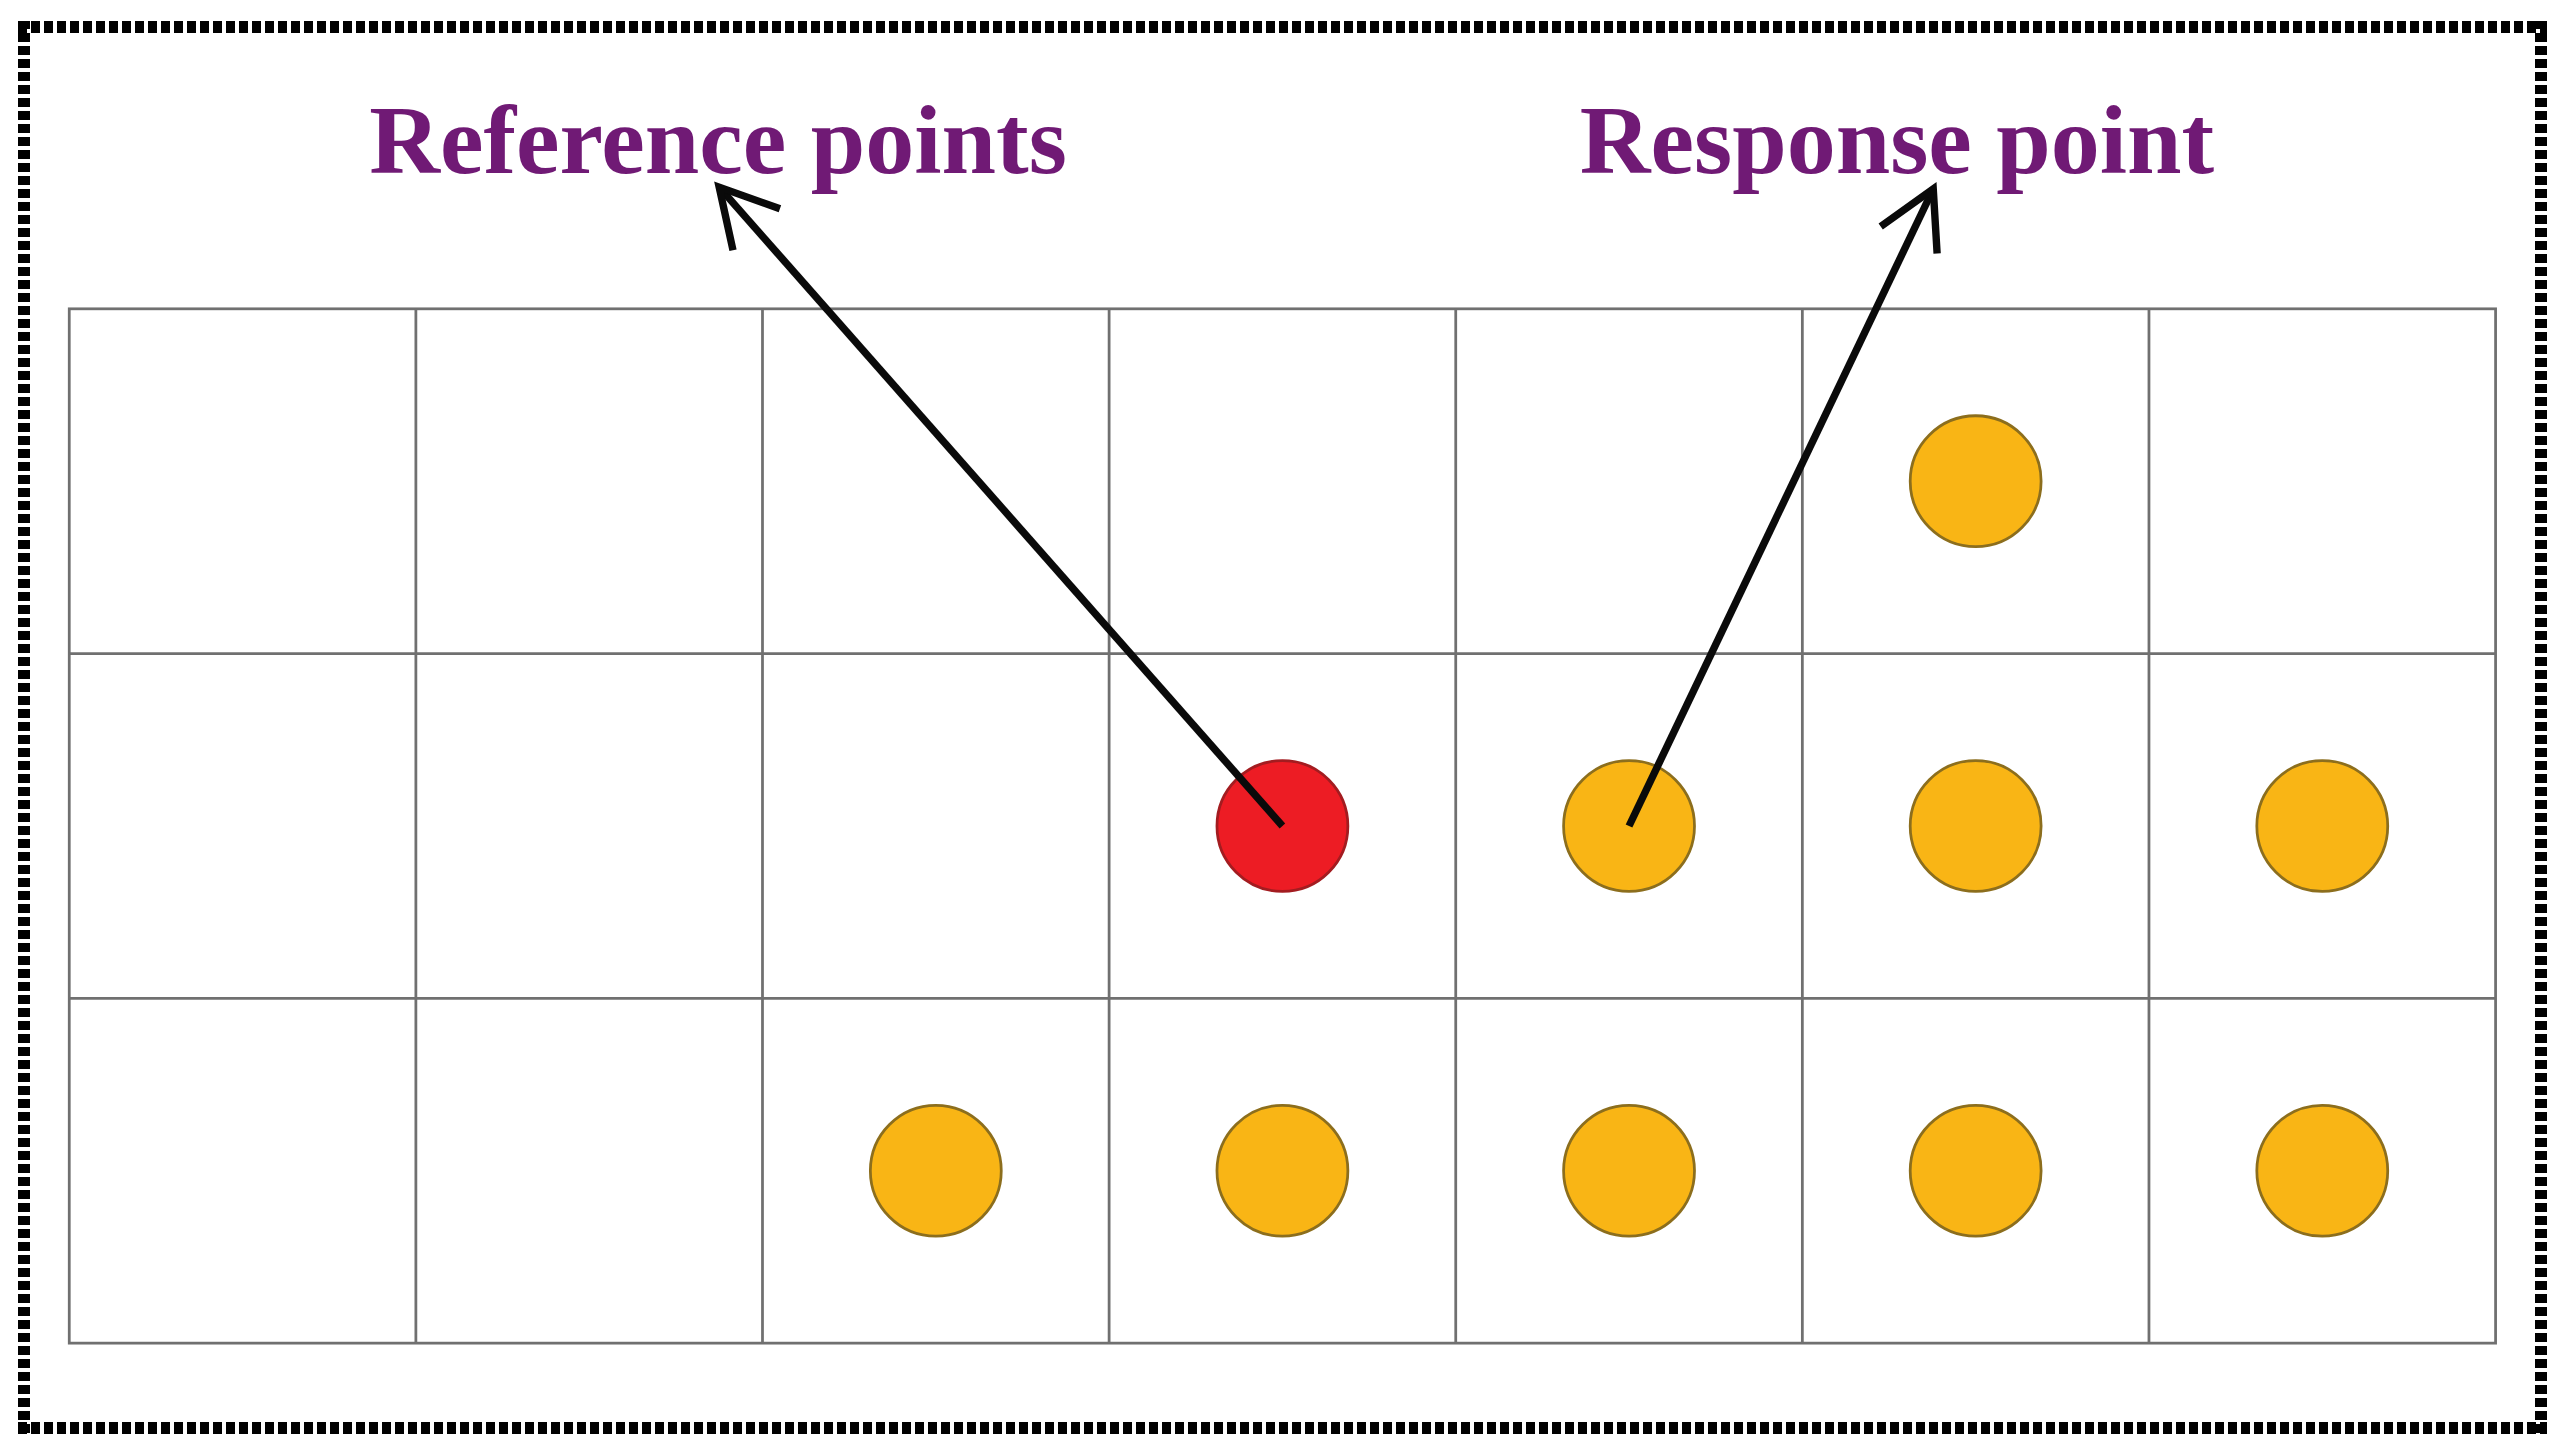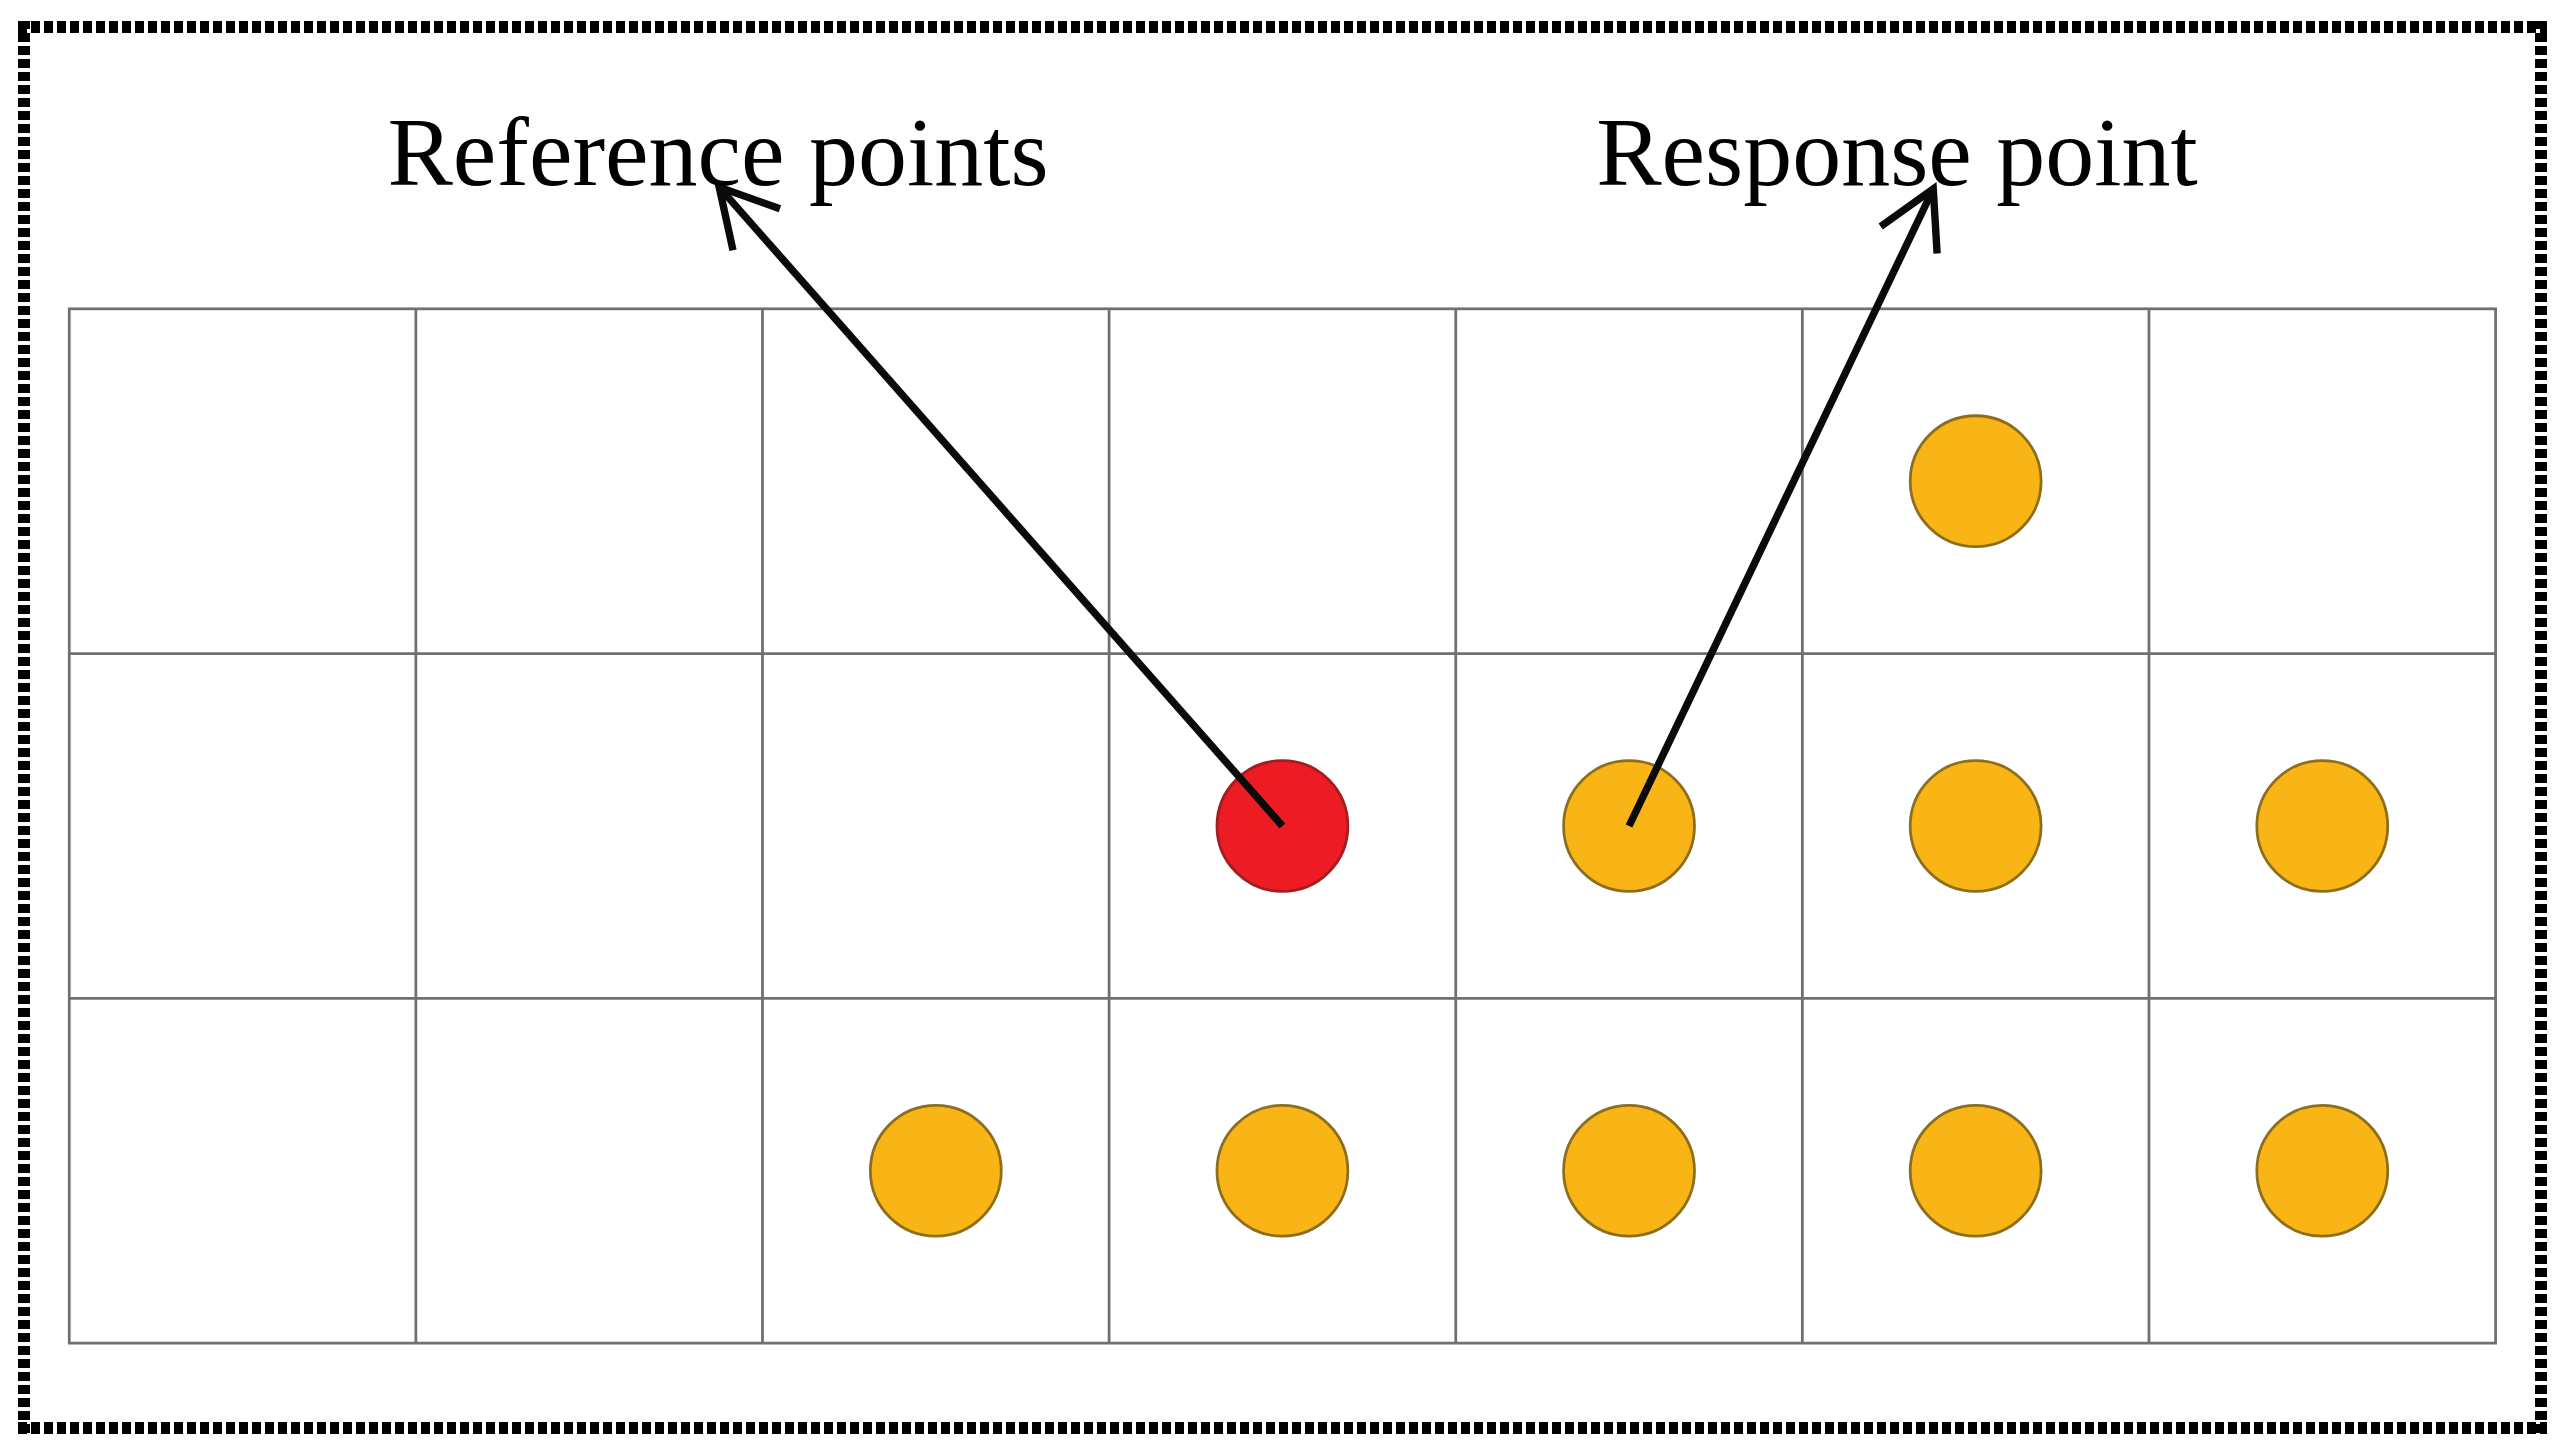--- a/index.html
+++ b/index.html
@@ -29,27 +29,28 @@
                  background: repeating-linear-gradient(0deg, #000 0 9.2px, transparent 9.2px 13px); }
 
   .diagram-svg {
     position: absolute;
     left: 0; top: 0;
     width: 2563px;
     height: 1451px;
   }
   .label {
     position: absolute;
-    top: 103px;
+    top: 91px;
     transform: translateX(-50%);
     font-size: 98px;
     line-height: 1;
-    color: #000000;
+    color: #701a75;
     white-space: nowrap;
     letter-spacing: 0;
+    font-weight: bold;
   }
 </style>
 </head>
 <body>
 
 <div class="figure">
   <div class="dotted-edge edge-top"></div>
   <div class="dotted-edge edge-bottom"></div>
   <div class="dotted-edge edge-left"></div>
   <div class="dotted-edge edge-right"></div>

